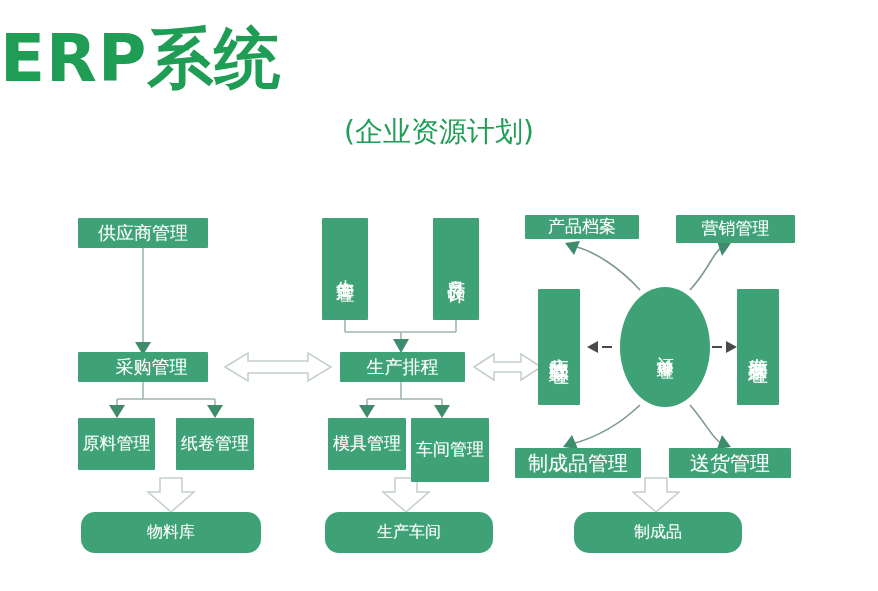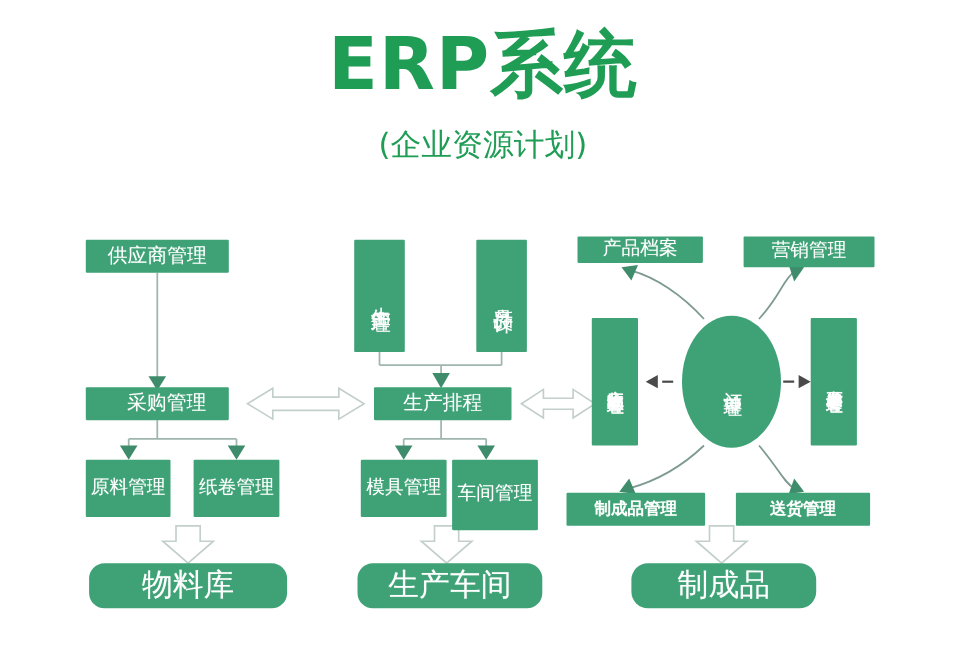--- a/index.html
+++ b/index.html
@@ -9,21 +9,20 @@
     font-family:"DejaVu Sans","Liberation Sans",sans-serif;
     overflow:hidden;
     position:relative;
   }
   #stage{position:absolute;left:0;top:0;width:878px;height:591px;}
 
   
   .title{
     position:absolute;
     left:0;top:26px;width:878px;
-    text-align:center;
     font-size:66px;
     font-weight:bold;
     color:#1F9D55;
     letter-spacing:1px;
     line-height:1;
     white-space:nowrap;
   }
   .subtitle{
     position:absolute;
     left:0;top:118px;width:878px;
@@ -53,24 +52,24 @@
   .node.vtext{
     writing-mode:vertical-rl;
     text-orientation:upright;
     letter-spacing:2px;
   }
   .node.wrap2{
     white-space:normal;
     word-break:break-all;
     padding:18px 4px;
   }
-  .fs16{font-size:15px;font-weight:bold;}
+  .fs16{font-size:20px;}
   .fs17{font-size:17px;}
   .fs18{font-size:18px;}
-  .fs20{font-size:28px;}
+  .fs20{font-size:16px;}
 
   
   svg#wires{
     position:absolute;left:0;top:0;
     width:878px;height:591px;
     pointer-events:none;
   }
   .ln{stroke:#9FB6AE;stroke-width:1.6px;fill:none;}
   .curve{stroke:#7E9A92;stroke-width:1.6px;fill:none;}
   .solidhead{fill:#3E8C6B;}

